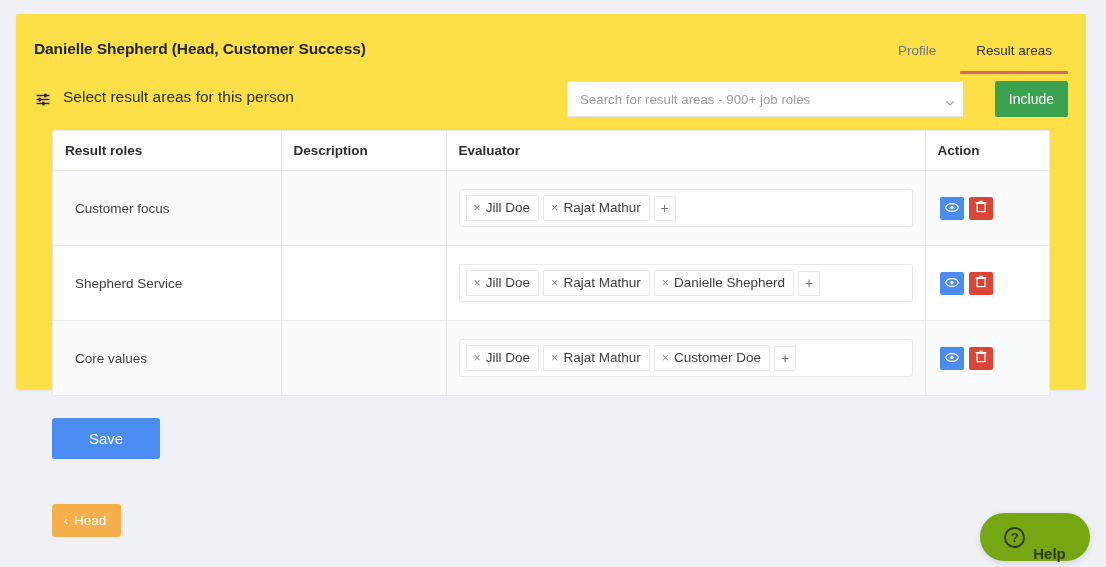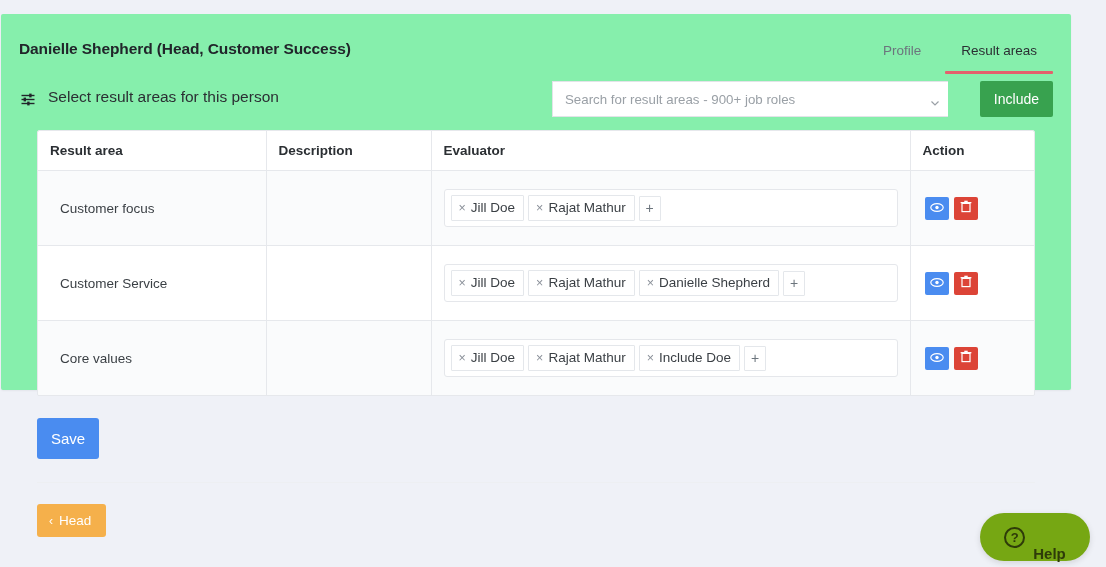--- a/index.html
+++ b/index.html
@@ -10,23 +10,23 @@
     font-family: "Liberation Sans", sans-serif;
     overflow: hidden;
   }
   .page {
     position: relative;
     width: 1106px; height: 567px;
     background: #eff1f7;
   }
   .card {
     position: absolute;
-    left: 1px; top: 14px;
+    left: 16px; top: 14px;
     width: 1070px; height: 376px;
-    background: #86efac;
+    background: #fde047;
     border-radius: 2px;
     box-shadow: 0 1px 2px rgba(0,0,0,0.05);
   }
 
   
   .card-header {
     position: relative;
     height: 60px;
     padding: 0 18px;
   }
@@ -235,21 +235,21 @@
   .icon-btn.del  { background: #dc4437; }
 
   
   .save-row { padding: 22px 36px 0 36px; }
   .save-btn {
     background: #4a8cf0;
     border: none;
     color: #fff;
     font-size: 15px;
     font-family: "Liberation Sans", sans-serif;
-    padding: 12px 14px;
+    padding: 12px 37px;
     border-radius: 3px;
     cursor: pointer;
   }
   .divider {
     margin: 23px 36px 0 36px;
     height: 1px;
     background: #edeff2;
   }
   .back-row { padding: 21px 36px 0 36px; }
   .back-btn {
@@ -339,21 +339,21 @@
           </span>
         </div>
         <button class="include-btn">Include</button>
       </div>
     </div>
 
     <div class="table-wrap">
       <table class="data">
         <thead>
           <tr>
-            <th class="c1">Result area</th>
+            <th class="c1">Result roles</th>
             <th class="c2">Description</th>
             <th class="c3">Evaluator</th>
             <th class="c4">Action</th>
           </tr>
         </thead>
         <tbody>
 
           <tr>
             <td class="c1">
               <span class="ra-name">Customer focus</span>
@@ -390,21 +390,21 @@
                       <rect x="4.3" y="0.7" width="3.4" height="1.6" fill="#ffffff"></rect>
                     </svg>
                   </span>
                 </button>
               </div>
             </td>
           </tr>
 
           <tr>
             <td class="c1">
-              <span class="ra-name">Customer Service</span>
+              <span class="ra-name">Shepherd Service</span>
             </td>
             <td class="c2"></td>
             <td class="c3">
               <div class="tag-input">
                 <span class="tag">
                   <span class="x">×</span>
                   <span>Jill Doe</span>
                 </span>
                 <span class="tag">
                   <span class="x">×</span>
@@ -450,21 +450,21 @@
                 <span class="tag">
                   <span class="x">×</span>
                   <span>Jill Doe</span>
                 </span>
                 <span class="tag">
                   <span class="x">×</span>
                   <span>Rajat Mathur</span>
                 </span>
                 <span class="tag">
                   <span class="x">×</span>
-                  <span>Include Doe</span>
+                  <span>Customer Doe</span>
                 </span>
                 <span class="tag-add">+</span>
               </div>
             </td>
             <td class="c4">
               <div class="actions">
                 <button class="icon-btn view">
                   <span>
                     <svg width="14" height="11" viewBox="0 0 14 11">
                       <ellipse cx="7" cy="5.5" rx="6.2" ry="3.9" fill="none" stroke="#ffffff" stroke-width="1.2"></ellipse>

